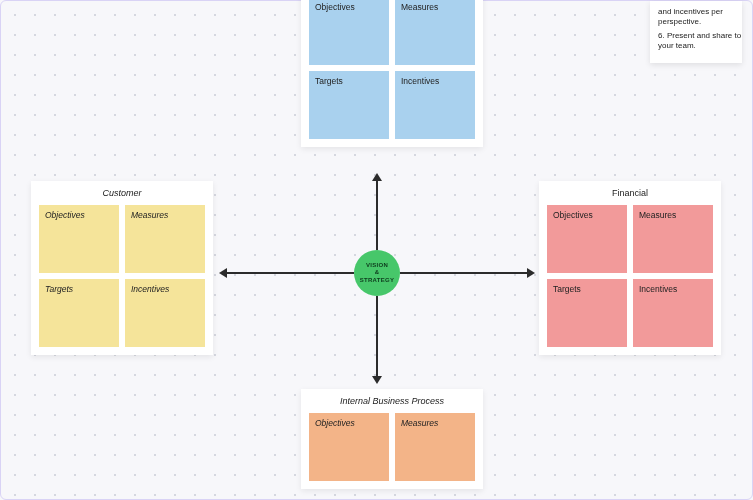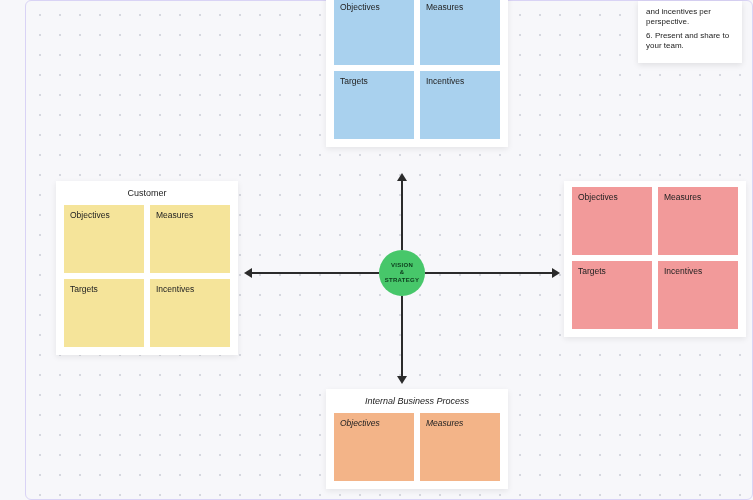--- a/index.html
+++ b/index.html
@@ -13,21 +13,20 @@
   }
   .canvas {
     position: absolute;
     inset: 0;
     border: 1px solid #d9d3f5;
     border-radius: 6px;
     background-color: #f7f7fa;
     background-image: radial-gradient(circle, #d5d7df 1px, transparent 1px);
     background-size: 20px 20px;
     background-position: 4px 4px;
-    margin-left: 25px;
   }
   .card {
     position: absolute;
     background: #fff;
     box-shadow: 0 2px 6px rgba(0,0,0,0.08);
     padding: 6px 8px 8px 8px;
   }
   .card-title {
     font-size: 9px;
     font-weight: 500;
@@ -83,21 +82,21 @@
     width: 0; height: 0;
   }
   .arrow-head.left  { border-top:5px solid transparent; border-bottom:5px solid transparent; border-right:8px solid #2b2b2b; }
   .arrow-head.right { border-top:5px solid transparent; border-bottom:5px solid transparent; border-left:8px solid #2b2b2b; }
   .arrow-head.up    { border-left:5px solid transparent; border-right:5px solid transparent; border-bottom:8px solid #2b2b2b; }
   .arrow-head.down  { border-left:5px solid transparent; border-right:5px solid transparent; border-top:8px solid #2b2b2b; }
 
   .note {
     position: absolute;
     top: 0; right: 10px;
-    width: 104px;
+    width: 92px;
     background: #fff;
     box-shadow: 0 2px 6px rgba(0,0,0,0.1);
     padding: 6px 0 8px 8px;
     font-size: 8px;
     line-height: 1.25;
     color: #222;
   }
   .note p { margin-bottom: 4px; }
 </style>
 </head>
@@ -108,31 +107,32 @@
   <div class="card blue" style="left:300px; top:-8px; padding-top:4px;">
 
     <div class="card-grid">
       <div class="cell">Objectives</div>
       <div class="cell">Measures</div>
       <div class="cell">Targets</div>
       <div class="cell">Incentives</div>
     </div>
   </div>
 
-  <div class="card yellow" style="left:30px; top:180px;">
+  <div class="card yellow" style="left:30px; top:180px;font-style:italic;">
     <div class="card-title">Customer</div>
     <div class="card-grid">
       <div class="cell">Objectives</div>
       <div class="cell">Measures</div>
       <div class="cell">Targets</div>
       <div class="cell">Incentives</div>
     </div>
   </div>
 
   <div class="card pink" style="left:538px; top:180px;">
+    <div class="card-title">Financial</div>
     <div class="card-grid">
       <div class="cell">Objectives</div>
       <div class="cell">Measures</div>
       <div class="cell">Targets</div>
       <div class="cell">Incentives</div>
     </div>
   </div>
 
   <div class="card orange" style="left:300px; top:388px;font-style:italic;">
     <div class="card-title" style="white-space:pre-line; width:166px;">Internal Business Process</div>

